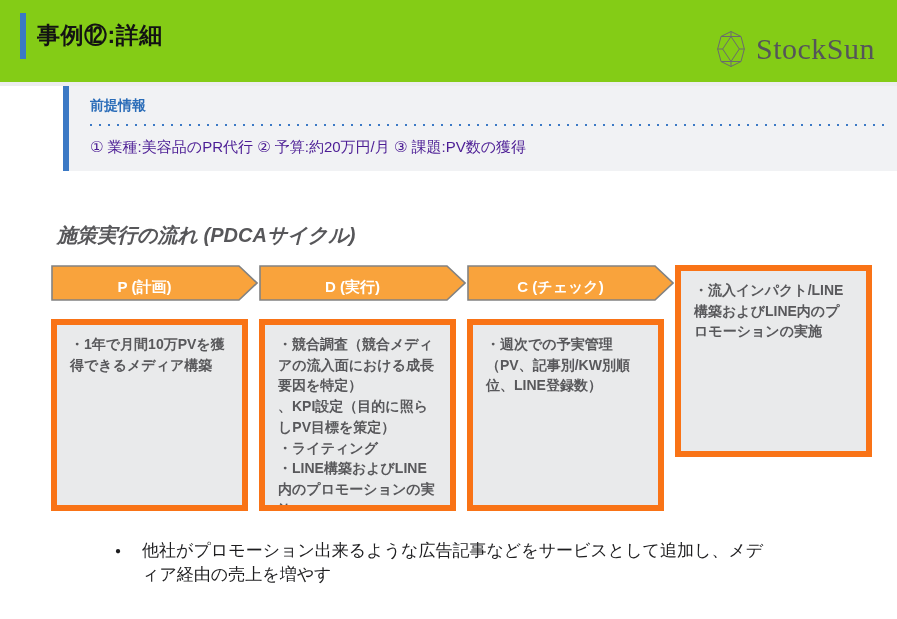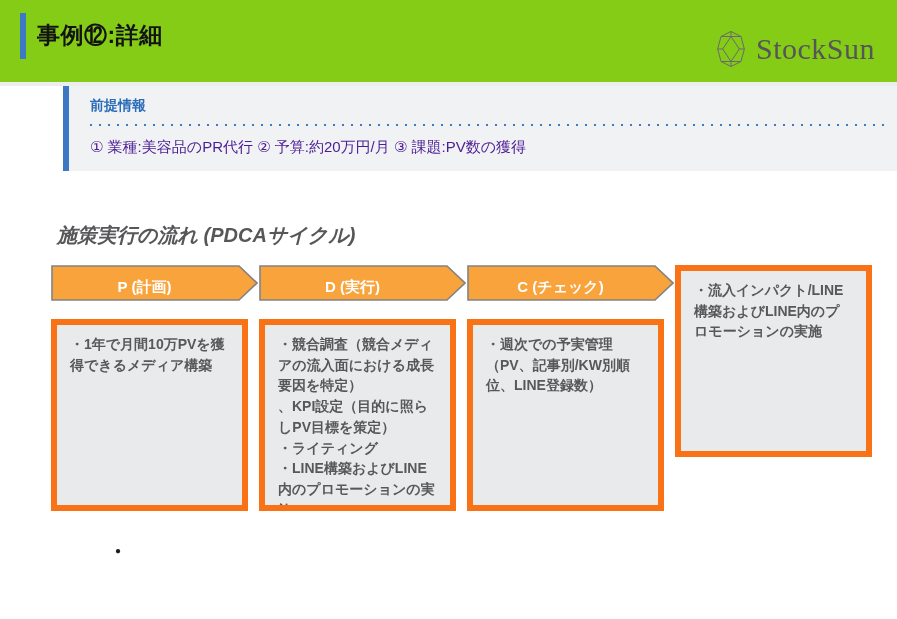--- a/index.html
+++ b/index.html
@@ -148,15 +148,16 @@
       <p>・流入インパクト/LINE構築およびLINE内のプロモーションの実施</p>
     </div>
   </div>
 
 </div>
 
 <div class="footer-notes">
   <ul class="bullet-list">
     <li>
       <span class="bullet-glyph">●</span>
+      <span class="bullet-text">他社がプロモーション出来るような広告記事などをサービスとして追加し、メディア経由の売上を増やす</span>
     </li>
   </ul>
 </div>
 
 </body></html>

